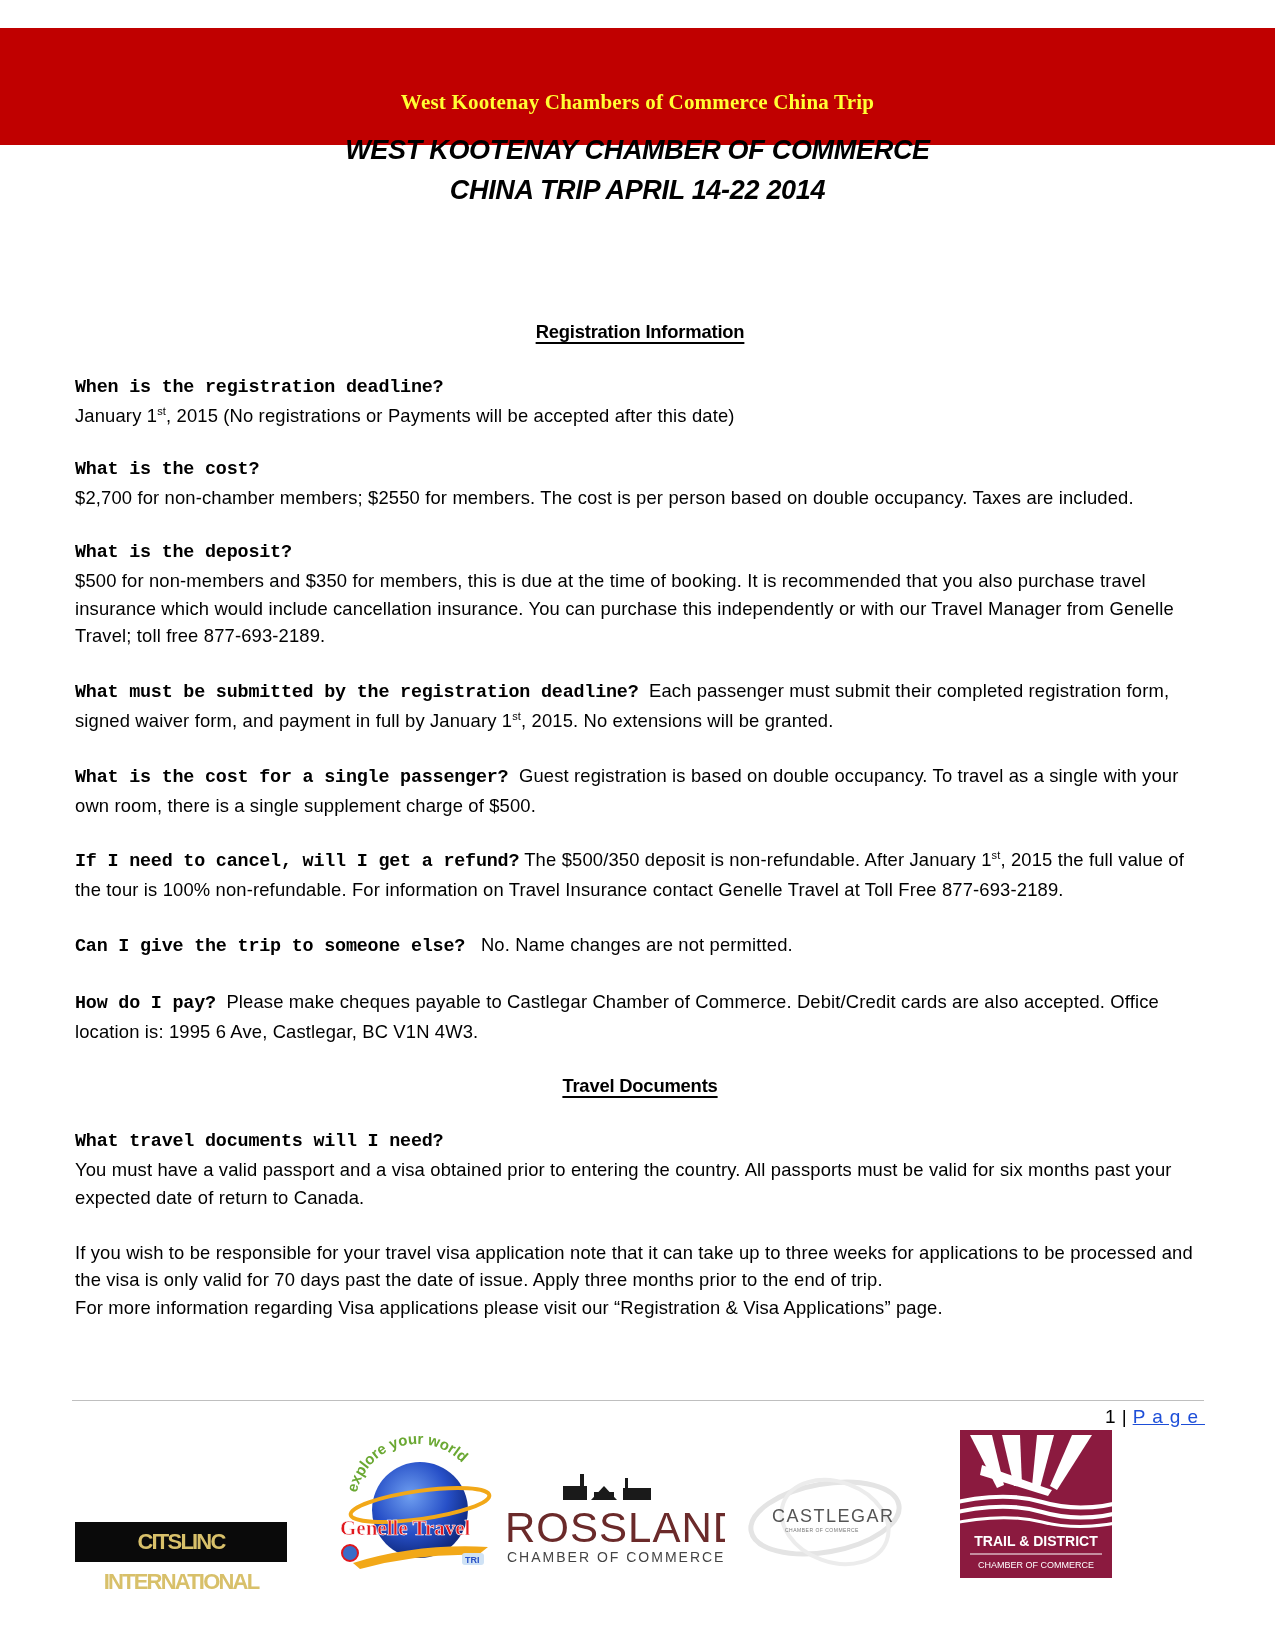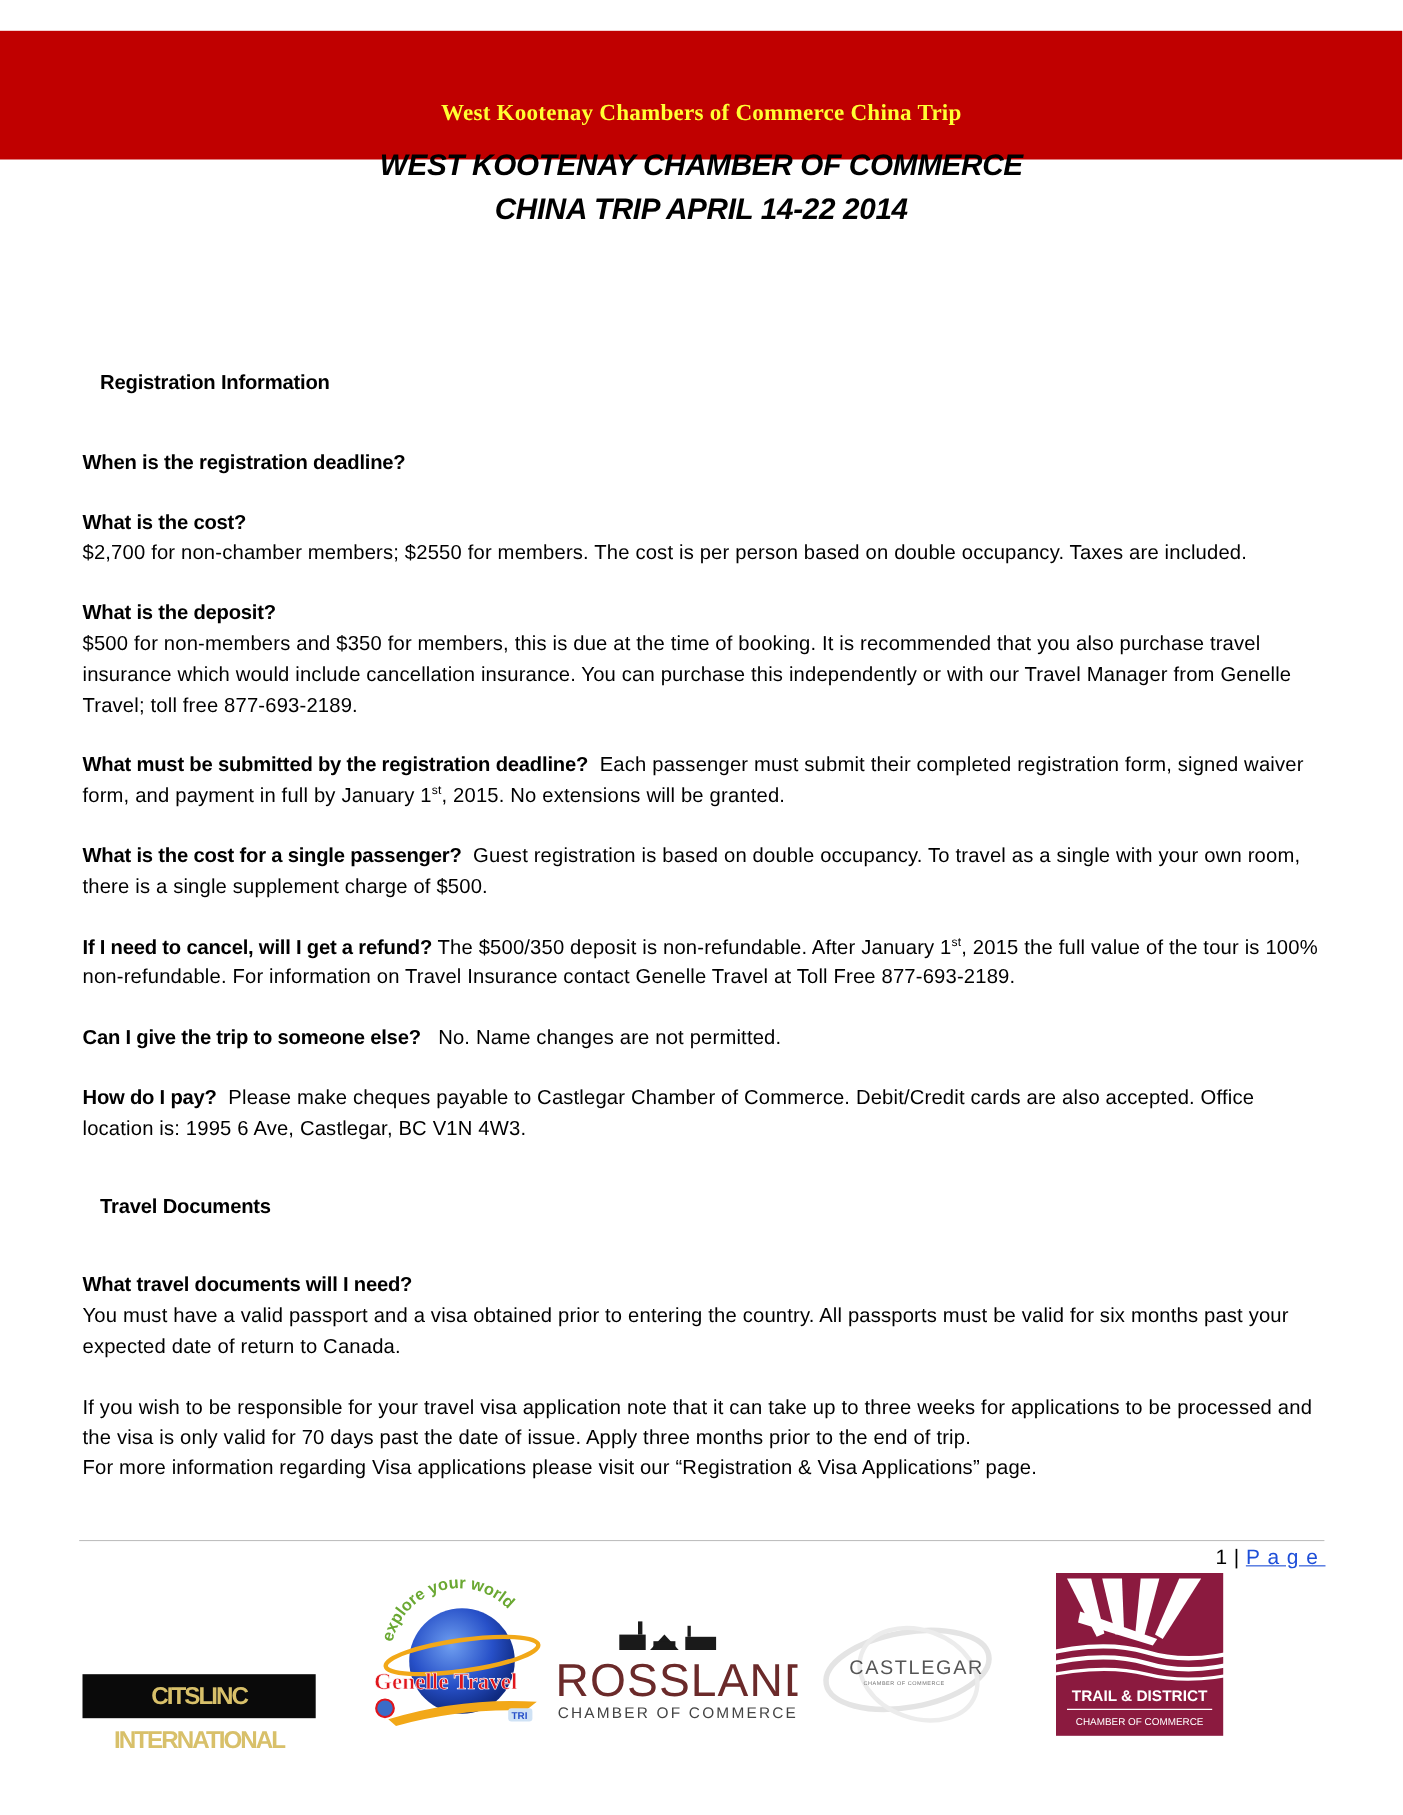--- a/index.html
+++ b/index.html
@@ -6,23 +6,23 @@
   body { width: 1275px; height: 1650px; position: relative; overflow: hidden;
          font-family: "Liberation Sans", "DejaVu Sans", sans-serif; color: #000; }
   .banner { position: absolute; left: 0; top: 0; width: 1275px; height: 117px; background: #c00000; margin-top: 28px; }
   .banner-text { position: absolute; left: 0; right: 0; top: 62px; text-align: center;
                  font-family: "Liberation Serif", "DejaVu Serif", serif; font-weight: bold;
                  font-size: 21px; color: #ffff33; letter-spacing: 0.2px; }
   .title-block { position: absolute; left: 0; right: 0; top: 130px; text-align: center; font-style: italic; }
   .title-line { font-weight: bold; font-size: 27px; line-height: 40px; letter-spacing: -0.3px; }
   .content { position: absolute; left: 75px; top: 318px; width: 1130px;
              font-size: 18.4px; line-height: 27.8px; letter-spacing: 0.15px; }
-  .section-heading { font-weight: bold; text-decoration-thickness: 2px;
-                     text-underline-offset: 4px; margin: 16px; letter-spacing: -0.2px; }
-  .q { font-weight: bold; letter-spacing: -0.2px; }
+  .section-heading { font-weight: bold; text-decoration: underline; text-decoration-thickness: 2px;
+                     text-underline-offset: 4px; margin: 0; letter-spacing: -0.2px; text-align: center; }
+  .q { font-weight: bold; letter-spacing: -0.2px; font-family: Liberation Mono, monospace; }
   .block { margin: 0; }
   .gap-lg { height: 28px; }
   .gap-md { height: 27px; }
   sup { font-size: 11px; line-height: 0; vertical-align: super; }
   .footer-rule { position: absolute; left: 72px; top: 1400px; width: 1132px; height: 1px; background: #bfbfbf; }
   .page-num { position: absolute; right: 70px; top: 1406px; font-size: 19px; }
   .page-num .pn { color: #000; }
   .page-num .bar { color: #000; margin: 0 6px; }
   .page-num .pg { color: #1d4ed8; letter-spacing: 7px; text-decoration: underline; }
   .logos { position: absolute; left: 0; top: 1430px; width: 1275px; height: 160px; }
@@ -46,20 +46,21 @@
   <div class="title-line">WEST KOOTENAY CHAMBER OF COMMERCE</div>
   <div class="title-line">CHINA TRIP APRIL 14-22 2014</div>
 </div>
 
 <div class="content">
   <p class="section-heading">Registration Information</p>
   <div class="gap-lg"></div>
 
   <div class="block">
     <div class="q">When is the registration deadline?</div>
+    <div><span>January 1</span><sup>st</sup><span>, 2015 (No registrations or Payments will be accepted after this date)</span></div>
   </div>
   <div class="gap-md"></div>
 
   <div class="block">
     <div class="q">What is the cost?</div>
     <div>$2,700 for non-chamber members; $2550 for members. The cost is per person based on double occupancy. Taxes are included.</div>
   </div>
   <div class="gap-md"></div>
 
   <div class="block">

